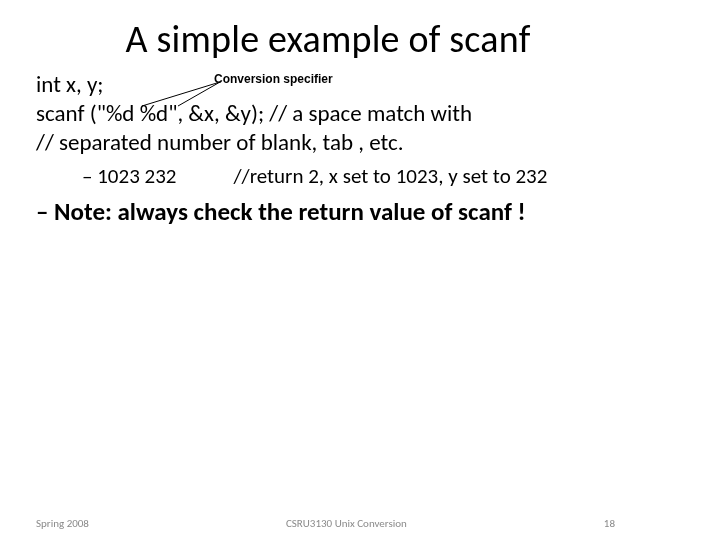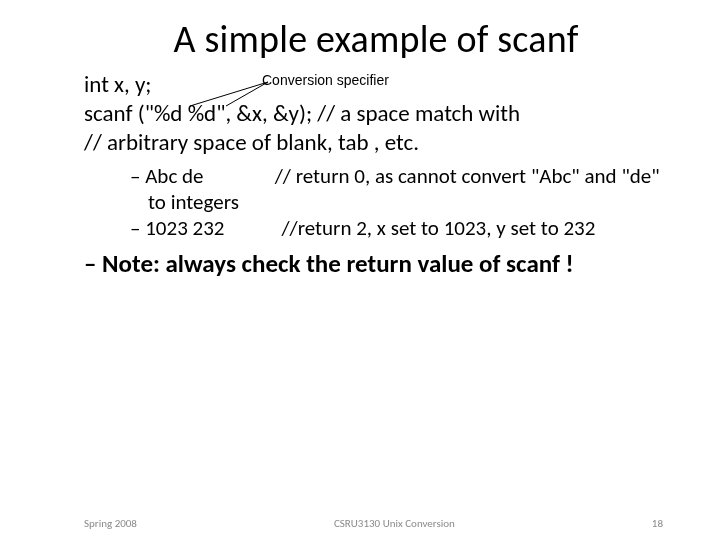--- a/index.html
+++ b/index.html
@@ -1,20 +1,20 @@
 <!DOCTYPE html>
 <html><head>
 <meta charset="utf-8">
 <style>
   * { box-sizing: border-box; margin: 0; padding: 0; }
   html, body { width: 720px; height: 540px; background: #fff; font-family: Calibri, "Segoe UI", Arial, sans-serif; color: #000; }
-  .slide { position: relative; width: 656px; height: 540px; padding: 12px 28px 0 28px; margin-left: 48px; }
+  .slide { position: relative; width: 656px; height: 540px; padding: 12px 28px 0 28px; }
   .title { font-size: 38px; font-weight: 400; text-align: center; margin: 4px 0 8px 0; letter-spacing: 0.2px; }
   .body { font-size: 23px; line-height: 1.25; position: relative; margin-left: 8px; }
-  .label { position: absolute; font-family: Arial, Helvetica, sans-serif; font-weight: normal; font-size: 14px; left: 178px; top: 2px; }
+  .label { position: absolute; font-family: Arial, Helvetica, sans-serif; font-weight: bold; font-size: 12px; left: 178px; top: 2px; }
   .arrows { position: absolute; left: 72px; top: 8px; pointer-events: none; }
   .sub { margin: 8px 0 0 46px; font-size: 21px; }
   .sub li { list-style: none; text-indent: -18px; padding-left: 18px; margin: 1px 0; line-height: 1.22; }
   .sub li::before { content: "– "; }
   .note { font-size: 25px; margin: 6px 0 0 8px; text-indent: -18px; padding-left: 18px; font-weight: bold; }
   .note::before { content: "– "; }
   .footer { position: absolute; left: 0; right: 0; bottom: 10px; font-size: 11px; color: #8a8a8a; display: flex; justify-content: space-between; padding: 0 41px 0 36px; }
 </style>
 </head>
 <body>
@@ -23,24 +23,23 @@
   <div class="title">A simple example of scanf</div>
 
   <div class="body">
     <div class="label">Conversion specifier</div>
     <svg class="arrows" width="130" height="40">
       <line x1="112" y1="4" x2="34" y2="28" stroke="#000" stroke-width="1"></line>
       <line x1="112" y1="4" x2="70" y2="28" stroke="#000" stroke-width="1"></line>
     </svg>
     <div>int x, y;</div>
     <div>scanf ("%d  %d", &amp;x, &amp;y);  // a space match with</div>
-    <div>// arbitrary space of blank, tab , etc.</div>
+    <div>// separated number of blank, tab , etc.</div>
 
     <ul class="sub">
-      <li>Abc de &nbsp;&nbsp;&nbsp;&nbsp;&nbsp;&nbsp;&nbsp;&nbsp;&nbsp;&nbsp;&nbsp;&nbsp;&nbsp; // return 0, as cannot convert "Abc" and "de" to integers</li>
       <li>1023 232 &nbsp;&nbsp;&nbsp;&nbsp;&nbsp;&nbsp;&nbsp;&nbsp;&nbsp;&nbsp; //return 2, x set to 1023, y set to 232</li>
     </ul>
   </div>
 
   <div class="note">Note: always check the return value of scanf !</div>
 
   <div class="footer">
     <span>Spring 2008</span>
     <span>CSRU3130 Unix Conversion</span>
     <span>18</span>

